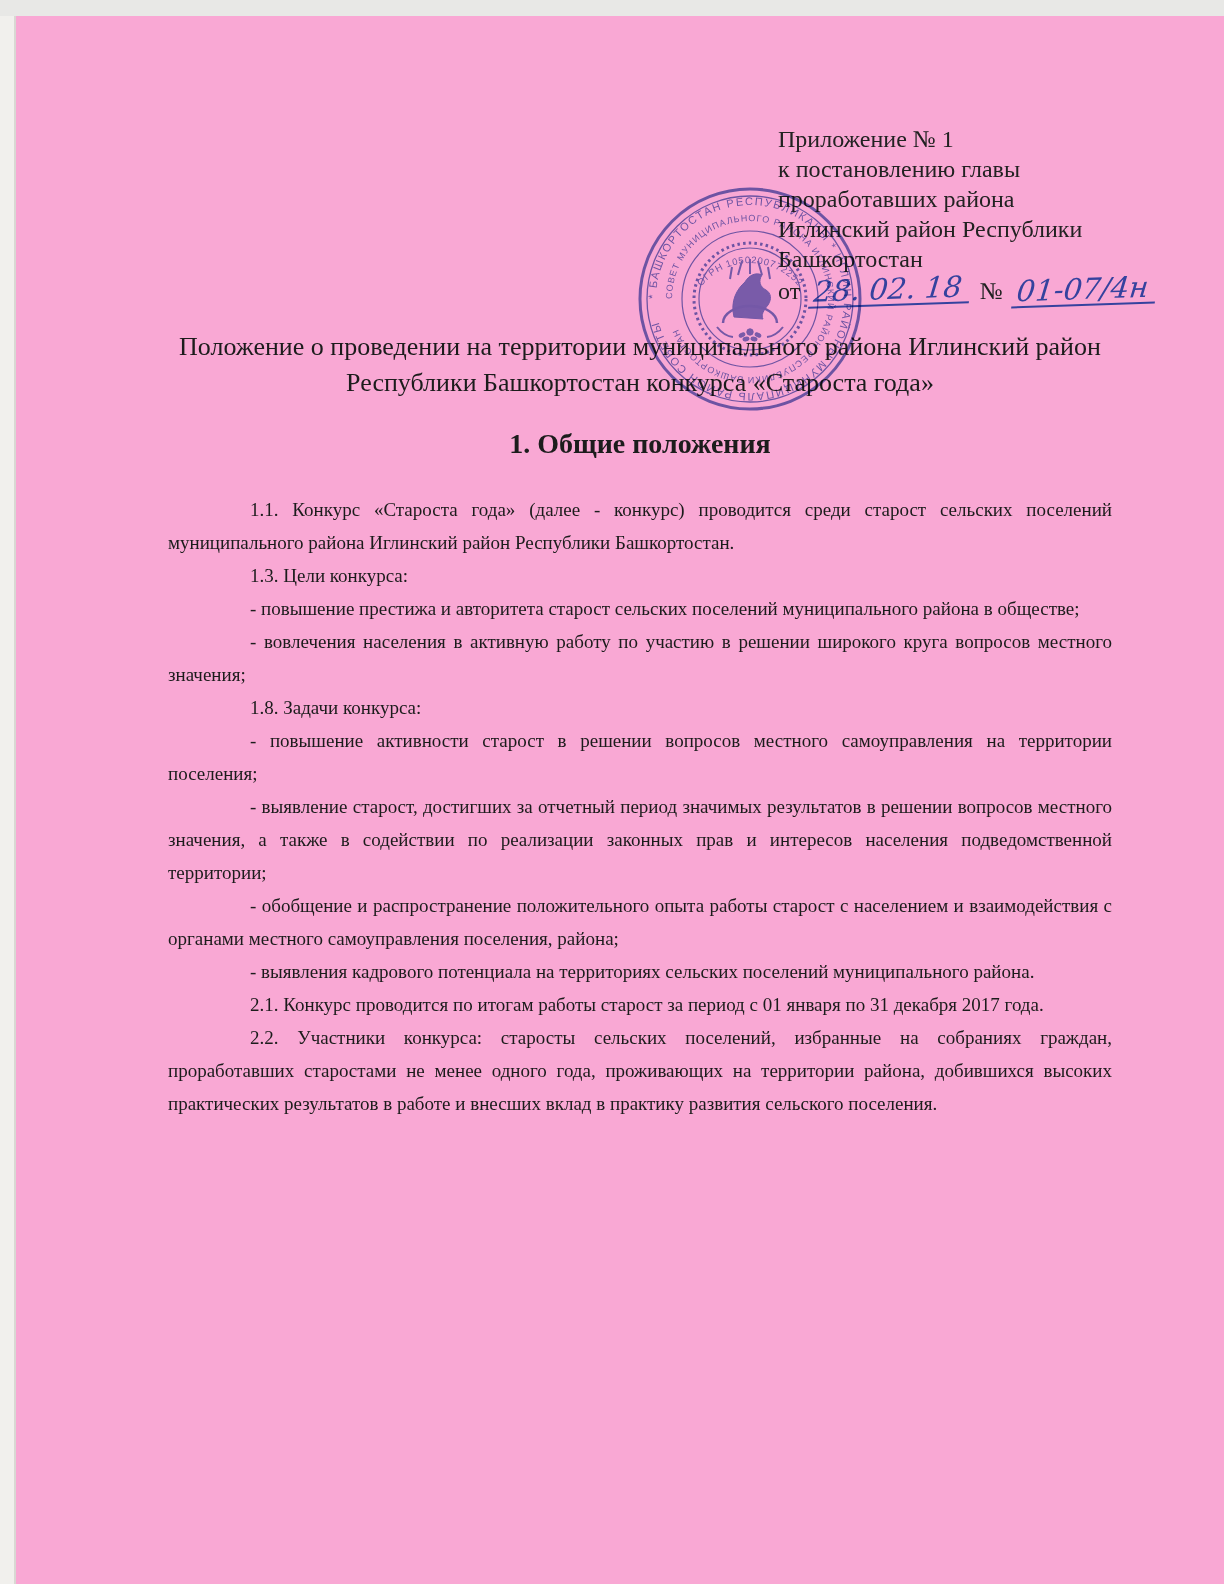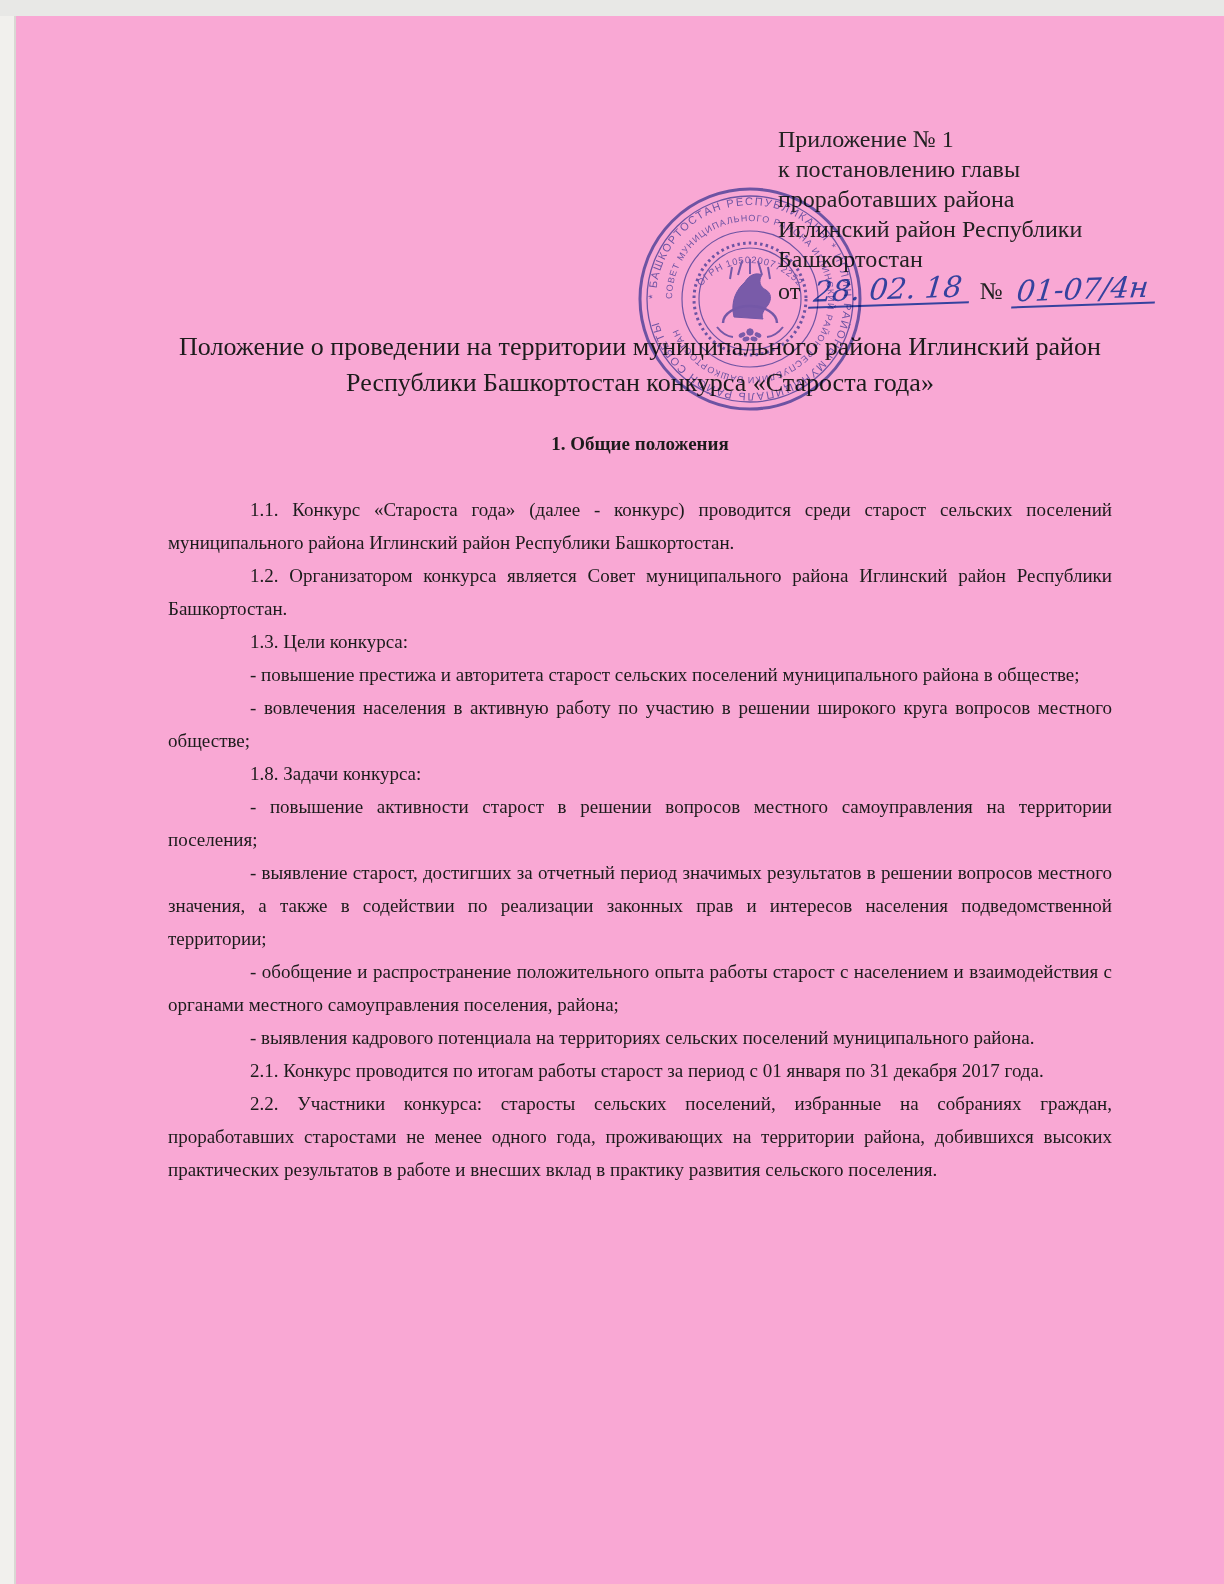--- a/index.html
+++ b/index.html
@@ -60,21 +60,21 @@
   }
   .doc-title {
     margin-top: 300px;
     text-align: center;
     font-size: 26px;
     line-height: 36px;
   }
   .section-heading {
     text-align: center;
     font-weight: bold;
-    font-size: 19px;
+    font-size: 28px;
     line-height: 34px;
     margin: 26px 0 32px 0;
   }
   .section-heading.second { margin-top: 40px; margin-bottom: 34px; }
   .para {
     margin: 0;
     font-size: 19px;
     line-height: 33px;
     text-align: justify;
     text-indent: 82px;
@@ -135,24 +135,23 @@
       <ellipse cx="4" cy="40" rx="3" ry="1.8" transform="rotate(12 4 40)"></ellipse>
     </g>
   </svg>
 
   <div class="content">
     <div class="doc-title">Положение о проведении на территории муниципального района Иглинский район Республики Башкортостан конкурса «Староста года»</div>
 
     <div>
       <div class="section-heading">1.  Общие положения</div>
       <p class="para">1.1. Конкурс «Староста года» (далее - конкурс) проводится среди старост сельских поселений муниципального района Иглинский район Республики Башкортостан.</p>
-      <p class="para">1.2. Организатором конкурса является Совет муниципального района Иглинский район Республики Башкортостан.</p>
       <p class="para">1.3. Цели конкурса:</p>
       <p class="para">- повышение престижа и авторитета старост сельских поселений муниципального района в обществе;</p>
-      <p class="para">- вовлечения населения в активную работу по участию в решении широкого круга вопросов местного обществе;</p>
+      <p class="para">- вовлечения населения в активную работу по участию в решении широкого круга вопросов местного значения;</p>
       <p class="para">1.8. Задачи конкурса:</p>
       <p class="para">- повышение активности старост в решении вопросов местного самоуправления на территории поселения;</p>
       <p class="para">- выявление старост, достигших за отчетный период значимых результатов в решении вопросов местного значения, а также в содействии по реализации законных прав и интересов населения подведомственной территории;</p>
       <p class="para">- обобщение и распространение положительного опыта работы старост с населением и взаимодействия с органами местного самоуправления поселения, района;</p>
       <p class="para">- выявления кадрового потенциала на территориях сельских поселений муниципального района.</p>
     </div>
 
     <div>
       <p class="para">2.1. Конкурс проводится по итогам работы старост за период с 01 января по 31 декабря 2017 года.</p>
       <p class="para">2.2. Участники конкурса: старосты сельских поселений, избранные на собраниях граждан, проработавших старостами не менее одного года, проживающих на территории района, добившихся высоких практических результатов в работе и внесших вклад в практику развития сельского поселения.</p>

